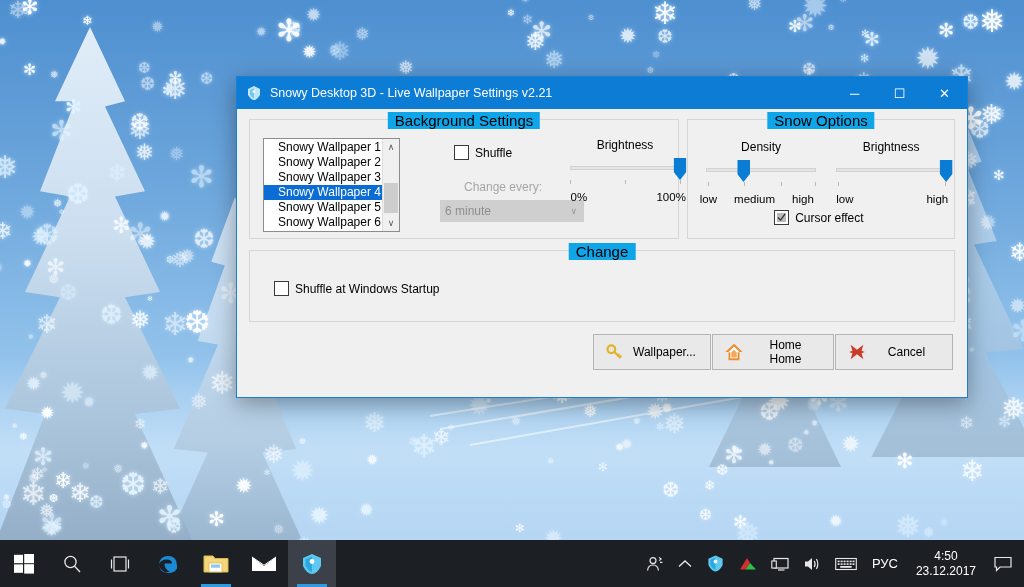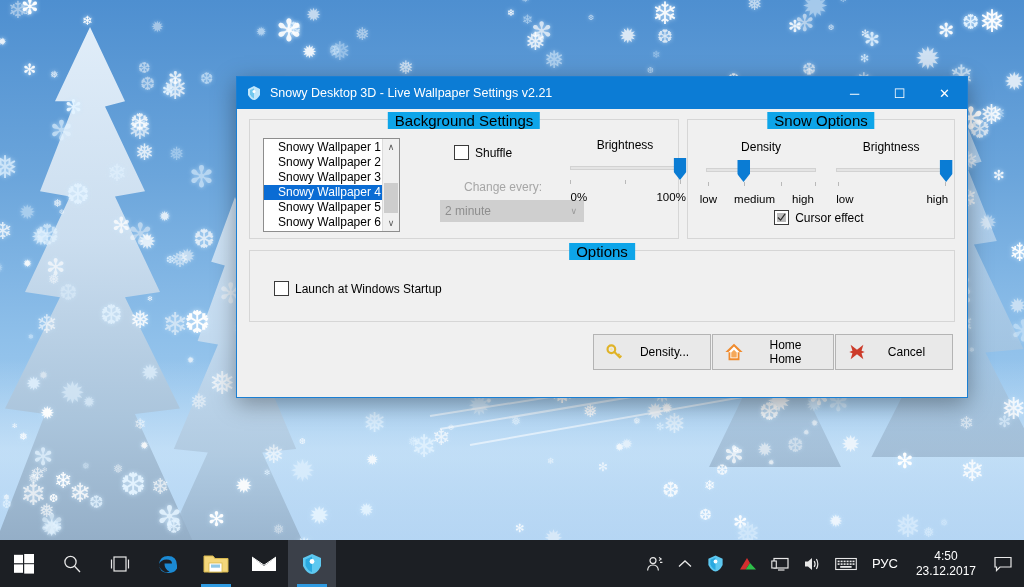--- a/index.html
+++ b/index.html
@@ -552,21 +552,21 @@
 
           <div id="shuffle-block">
             <div id="shuffle-row">
               <label class="chk">
                 <span class="chkbox"></span>
                 <span>Shuffle</span>
               </label>
             </div>
             <div id="change-every">Change every:</div>
             <div id="interval-select">
-              <span>2 minute</span>
+              <span>6 minute</span>
               <span class="caret">∨</span>
             </div>
           </div>
 
           <div class="slider-block" id="bg-bright">
             <div class="slider-title">Brightness</div>
             <div class="track-wrap">
               <div class="track"></div>
               <div class="thumb" id="bg-bright-thumb" style="left: 100%;"></div>
               <div class="ticks">
@@ -625,42 +625,42 @@
               <svg class="tick" viewBox="0 0 10 10" style="display: block;">
                 <path d="M1 5 L4 8 L9 1" stroke="#2b2b2b" stroke-width="1.3" fill="none"></path>
               </svg>
             </span>
             <span>Cursor effect</span>
           </label>
         </div>
       </div>
 
       <div class="group" id="grp-options">
-        <span class="legend">Options</span>
+        <span class="legend">Change</span>
         <label class="chk" id="launch-startup">
           <span class="chkbox"></span>
-          <span>Launch at Windows Startup</span>
+          <span>Shuffle at Windows Startup</span>
         </label>
       </div>
 
       <div id="buttons">
 
 
         <div id="right-buttons">
           <div class="btn" id="btn-register">
             <span class="bicon">
               <svg viewBox="0 0 22 22" width="20" height="20">
                 <circle cx="7" cy="8" r="4.2" fill="none" stroke="#e0b328" stroke-width="2.4"></circle>
                 <circle cx="7" cy="8" r="1.3" fill="#f7e6a0"></circle>
                 <path d="M9.8 10.5 L17 17.5" stroke="#e0b328" stroke-width="2.4" fill="none"></path>
                 <path d="M14.3 14.8 L16 13.2" stroke="#e0b328" stroke-width="2.2"></path>
                 <path d="M16.2 16.7 L18 15" stroke="#e0b328" stroke-width="2.2"></path>
               </svg>
             </span>
-            <span class="blabel">Density...</span>
+            <span class="blabel">Wallpaper...</span>
           </div>
 
           <div class="btn" id="btn-home">
             <span class="bicon">
               <svg viewBox="0 0 22 22" width="20" height="20">
                 <path d="M11 2 L20.5 11 L17 11 L17 20 L5 20 L5 11 L1.5 11 Z" fill="#f08b2e"></path>
                 <path d="M11 5 L17.3 11.3 L15 11.3 L15 18 L7 18 L7 11.3 L4.7 11.3 Z" fill="#ffffff"></path>
                 <path d="M11 8.5 L14 11.5 L14 17 L8 17 L8 11.5 Z" fill="#f5a85a"></path>
               </svg>
             </span>

